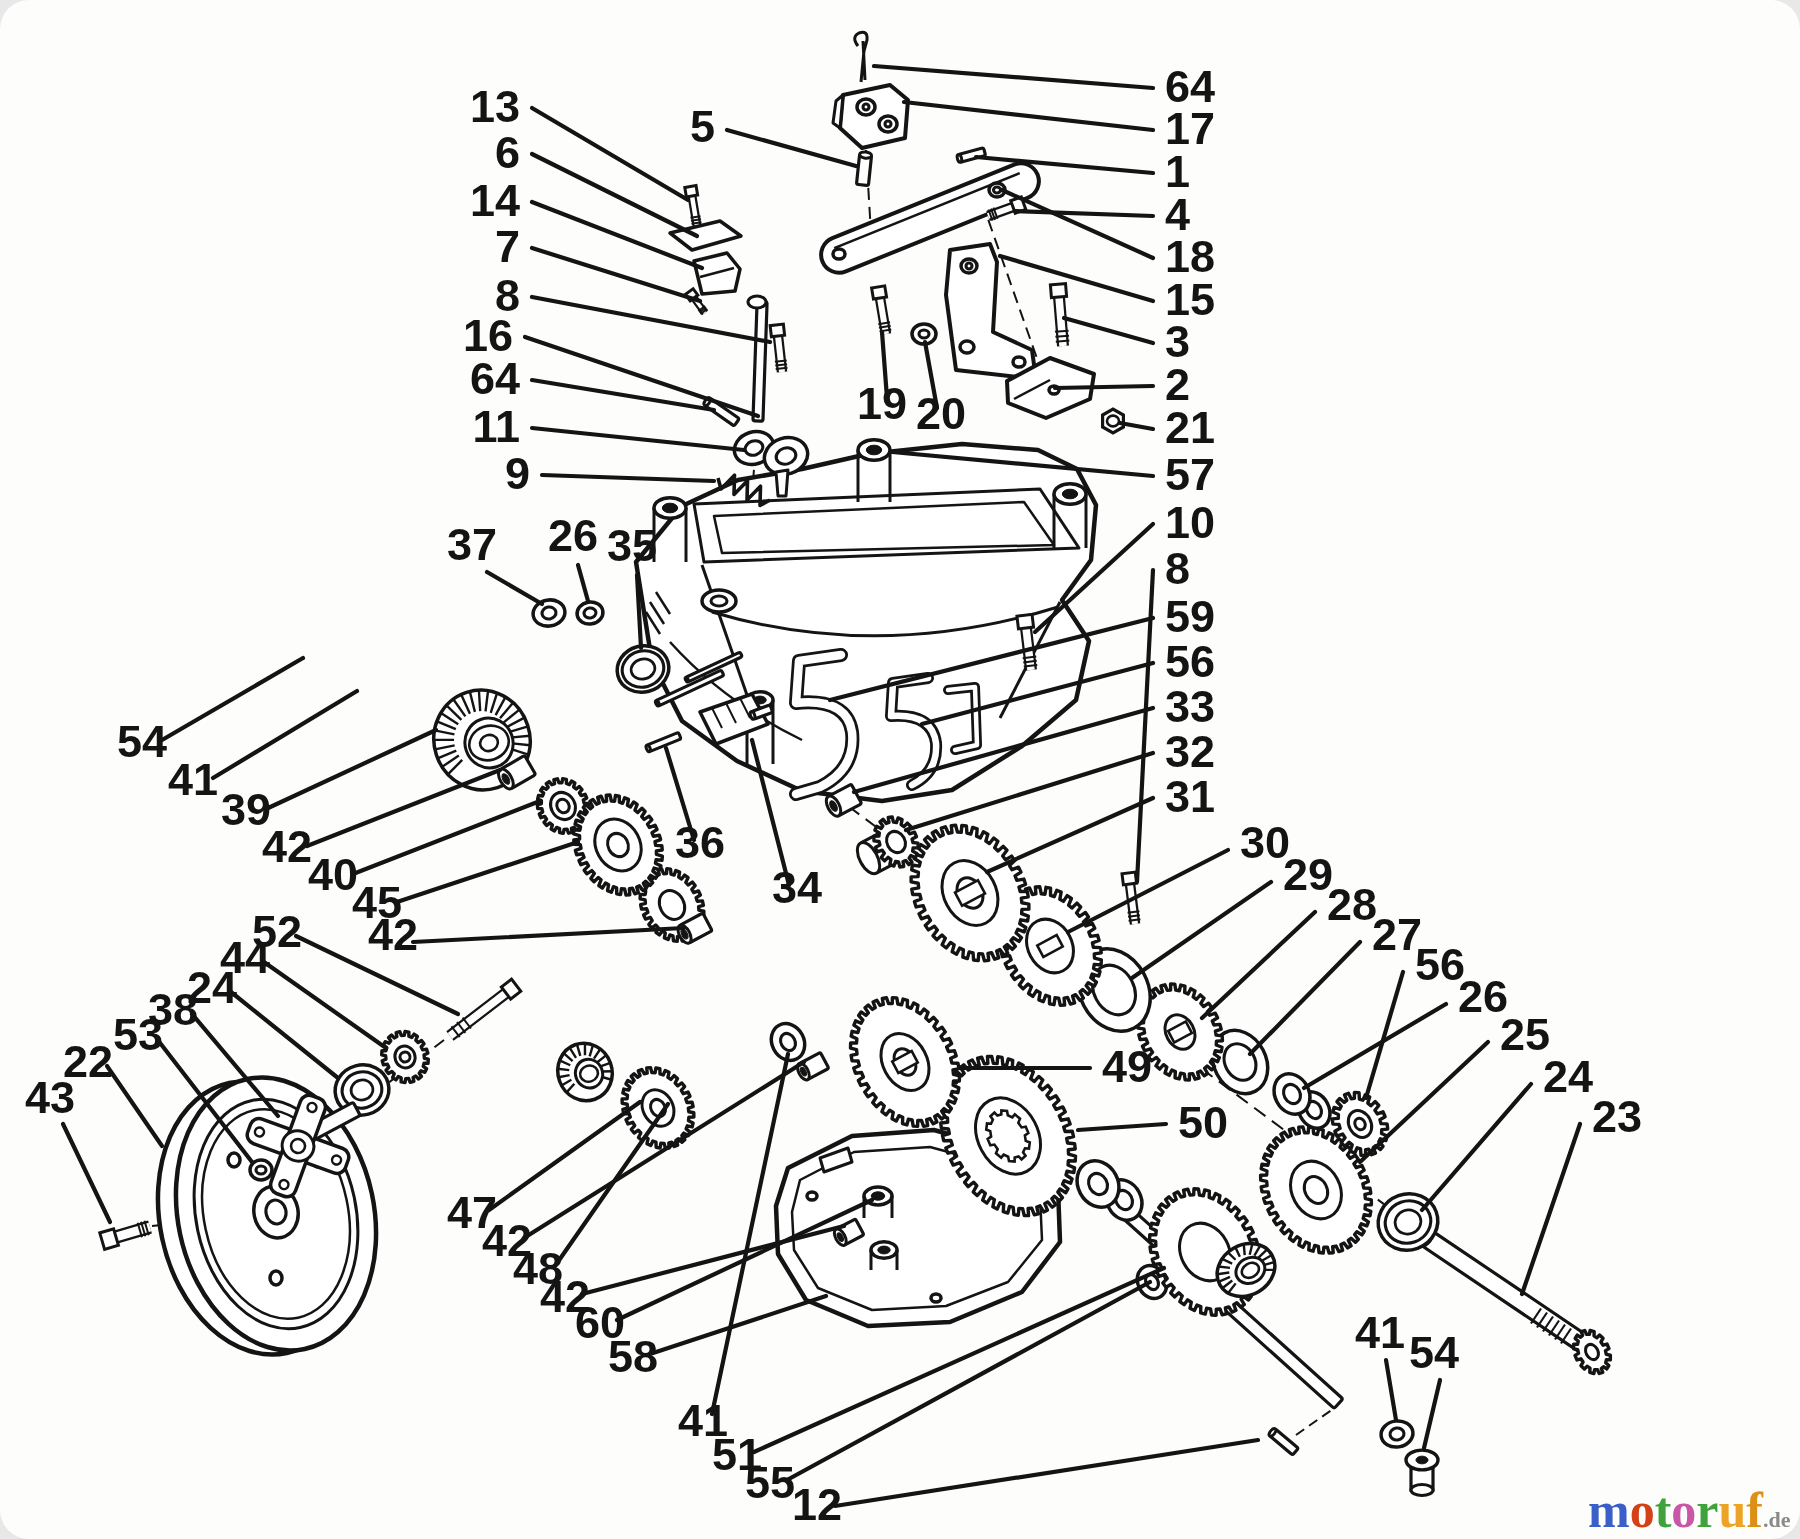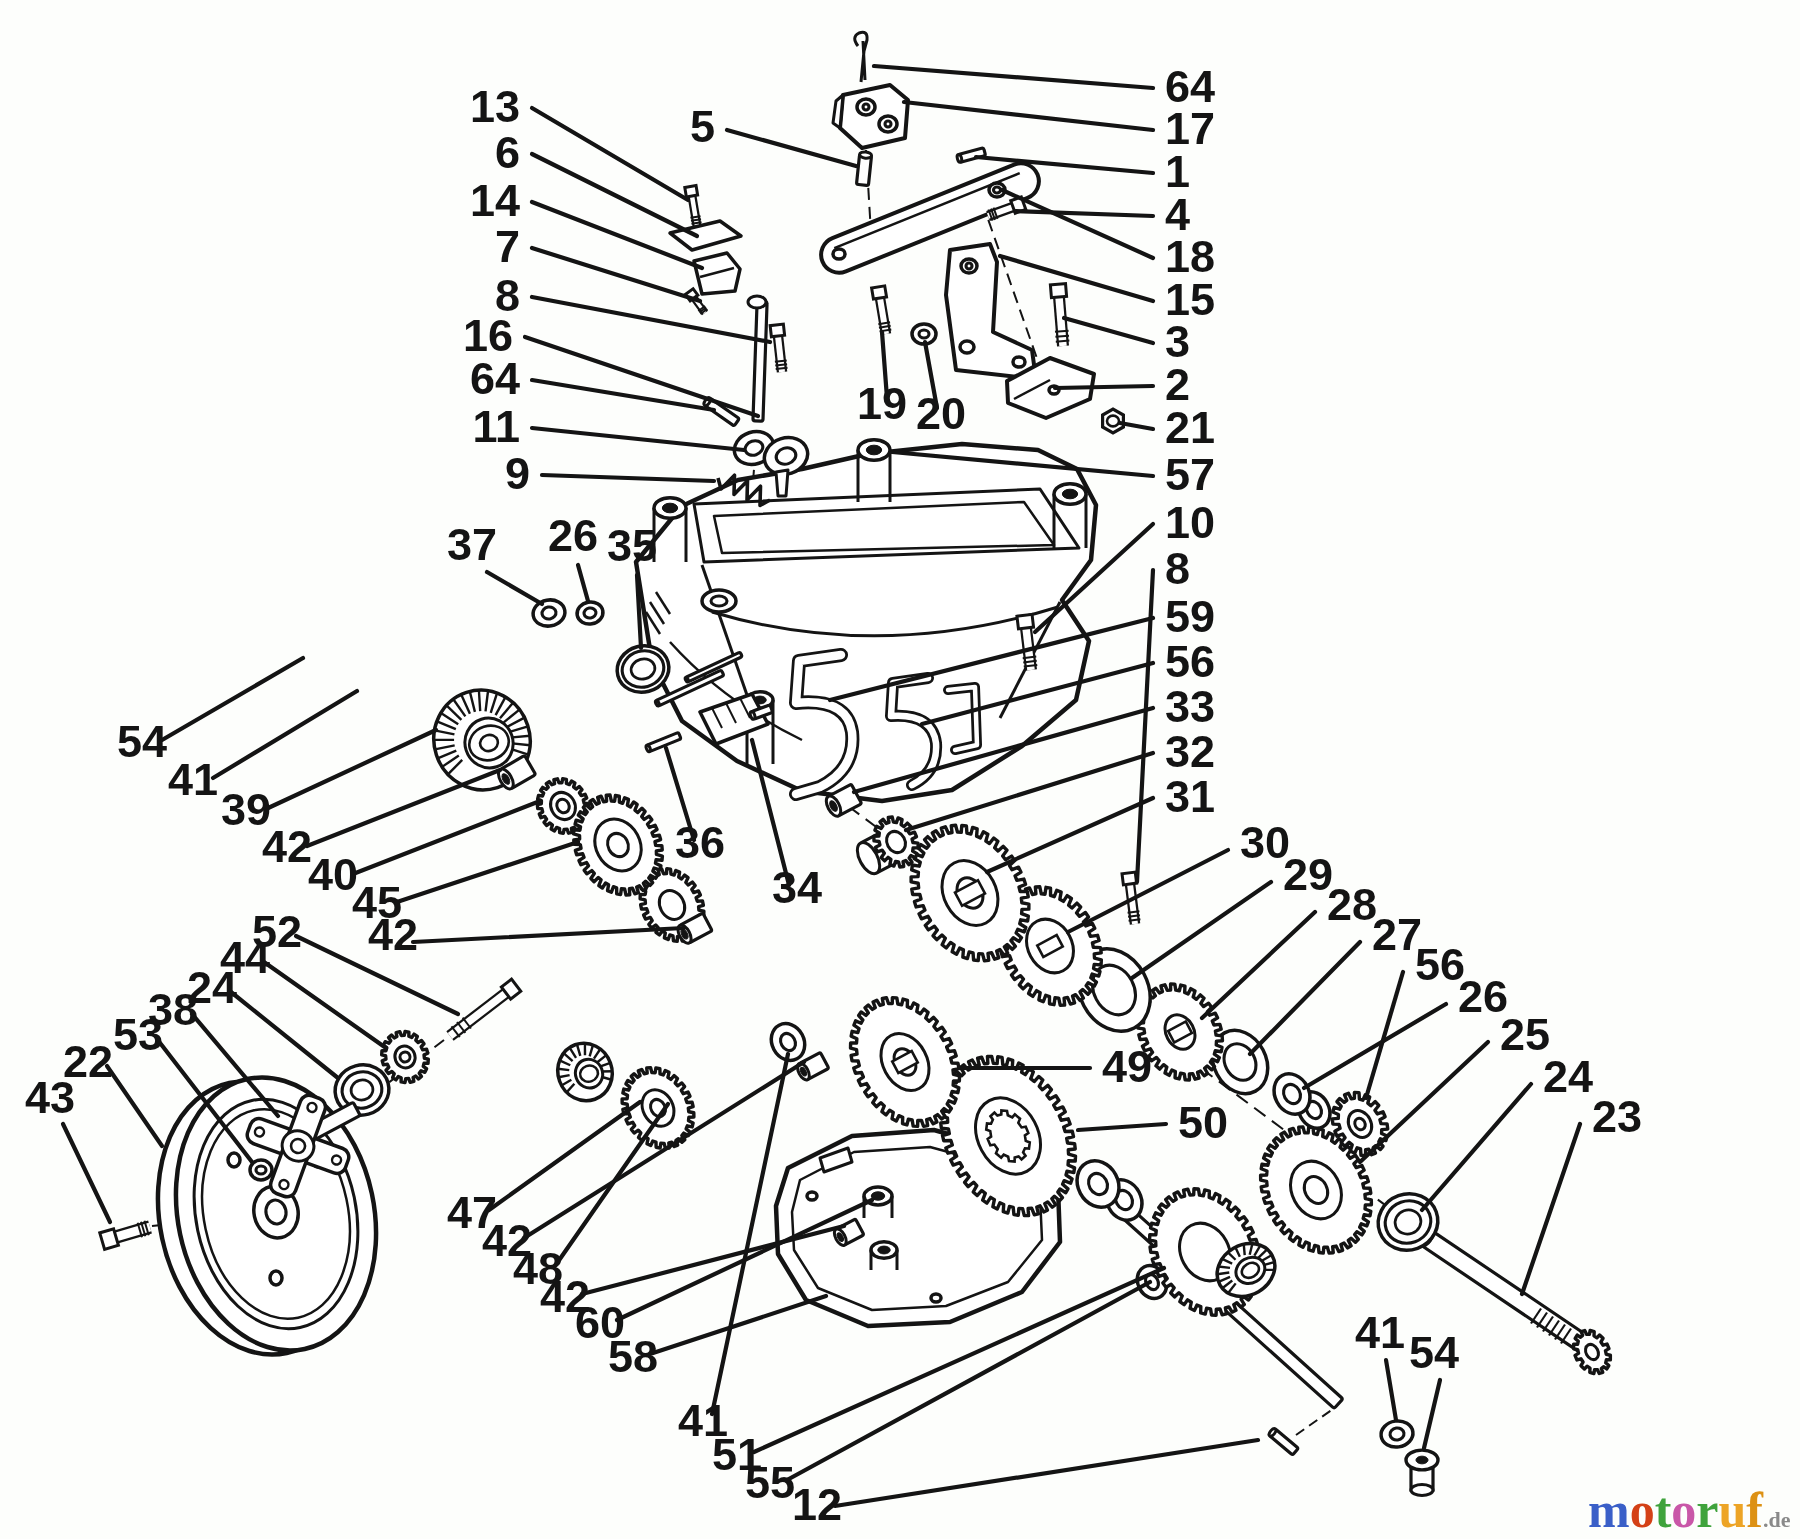--- a/index.html
+++ b/index.html
@@ -1,17 +1,17 @@
 <!DOCTYPE html>
 <html><head>
 <meta charset="utf-8">
 <style>
   html,body{margin:0;padding:0;background:#e8e8e8;}
   #stage{position:relative;width:1800px;height:1539px;background:#fdfefc;margin:0 auto;
-         font-family:"Liberation Sans", sans-serif;overflow:hidden;}
+         font-family:"Liberation Sans", sans-serif;overflow:hidden;border-radius:29px;}
   svg{display:block;width:1800px;height:1539px;}
   text.callout{font-family:"Liberation Sans", sans-serif;font-weight:bold;}
   text.wm{font-family:"Liberation Serif", serif;font-weight:bold;}
 </style>
 </head>
 <body>
 
 <div id="stage">
   <svg id="diagram" viewBox="0 0 1800 1539" xmlns="http://www.w3.org/2000/svg">
       <g>

